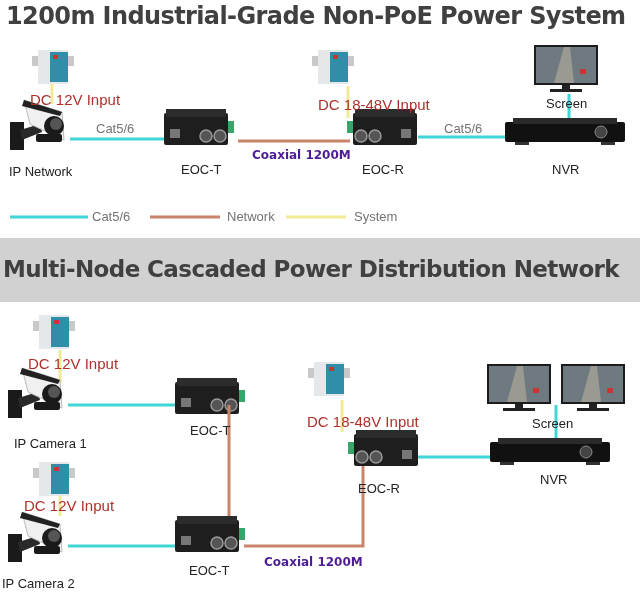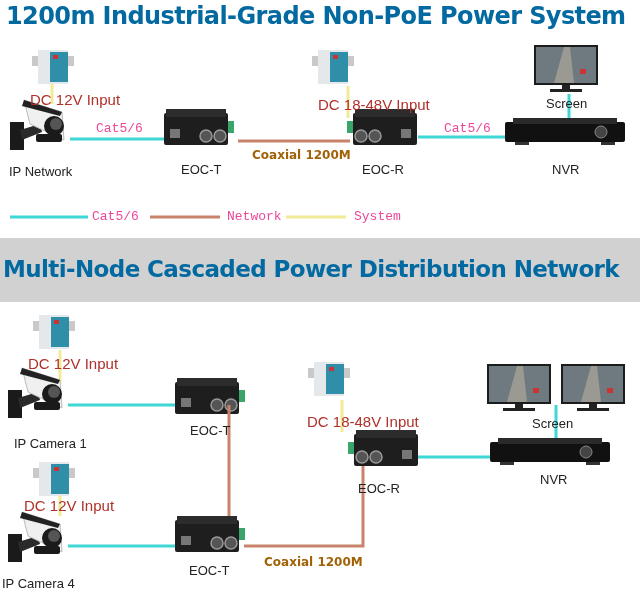--- a/index.html
+++ b/index.html
@@ -1,25 +1,25 @@
 <!DOCTYPE html>
 <html><head>
 <meta charset="utf-8">
 <style>
   html, body { margin: 0; padding: 0; background: #ffffff; }
   body { width: 640px; height: 597px; position: relative; overflow: hidden; font-family: "Liberation Sans", sans-serif; }
   .abs { position: absolute; }
-  .title { font-family: "DejaVu Sans", sans-serif; font-weight: bold; color: #0369a1; white-space: nowrap; letter-spacing: -0.6px; }
+  .title { font-family: "DejaVu Sans", sans-serif; font-weight: bold; color: #404040; white-space: nowrap; letter-spacing: -0.6px; }
   #title1 { left: 6px; top: 2px; font-size: 24px; }
   #section2-band { left: 0; top: 238px; width: 640px; height: 64px; background: #d1d1d1; }
   #title2 { left: 3px; top: 256px; font-size: 23px; text-align: right; }
   .label { font-size: 13px; color: #222; white-space: nowrap; }
-  .label-sm { font-size: 13px; color: #ec4899; white-space: nowrap; font-family: Liberation Mono, monospace; }
+  .label-sm { font-size: 13px; color: #737373; white-space: nowrap; }
   .power-label { font-size: 15px; color: #b0302a; font-weight: normal; white-space: nowrap; }
-  .coax-label { font-size: 12px; color: #a16207; font-weight: bold; white-space: nowrap; font-family: "DejaVu Sans", sans-serif; }
+  .coax-label { font-size: 12px; color: #4c1d95; font-weight: bold; white-space: nowrap; font-family: "DejaVu Sans", sans-serif; }
   svg { position: absolute; left: 0; top: 0; }
 </style>
 </head>
 <body>
 
 <div id="title1" class="abs title">1200m Industrial-Grade Non-PoE Power System</div>
 
 <svg width="640" height="597" viewBox="0 0 640 597">
   <defs>
     <g id="psu">
@@ -134,19 +134,19 @@
 <div class="abs label-sm" style="left:227px;top:209px;">Network</div>
 <div class="abs label-sm" style="left:354px;top:209px;">System</div>
 
 <div id="section2-band" class="abs"></div>
 <div id="title2" class="abs title">Multi-Node Cascaded Power Distribution Network</div>
 
 <div class="abs power-label" style="left:28px;top:355px;">DC 12V Input</div>
 <div class="abs label" style="left:14px;top:436px;">IP Camera 1</div>
 <div class="abs label" style="left:190px;top:423px;">EOC-T</div>
 <div class="abs power-label" style="left:24px;top:497px;">DC 12V Input</div>
-<div class="abs label" style="left:2px;top:576px;">IP Camera 4</div>
+<div class="abs label" style="left:2px;top:576px;">IP Camera 2</div>
 <div class="abs label" style="left:189px;top:563px;">EOC-T</div>
 <div class="abs coax-label" style="left:264px;top:555px;">Coaxial 1200M</div>
 <div class="abs power-label" style="left:307px;top:413px;">DC 18-48V Input</div>
 <div class="abs label" style="left:358px;top:481px;">EOC-R</div>
 <div class="abs label" style="left:532px;top:416px;">Screen</div>
 <div class="abs label" style="left:540px;top:472px;">NVR</div>
 
 </body></html>

